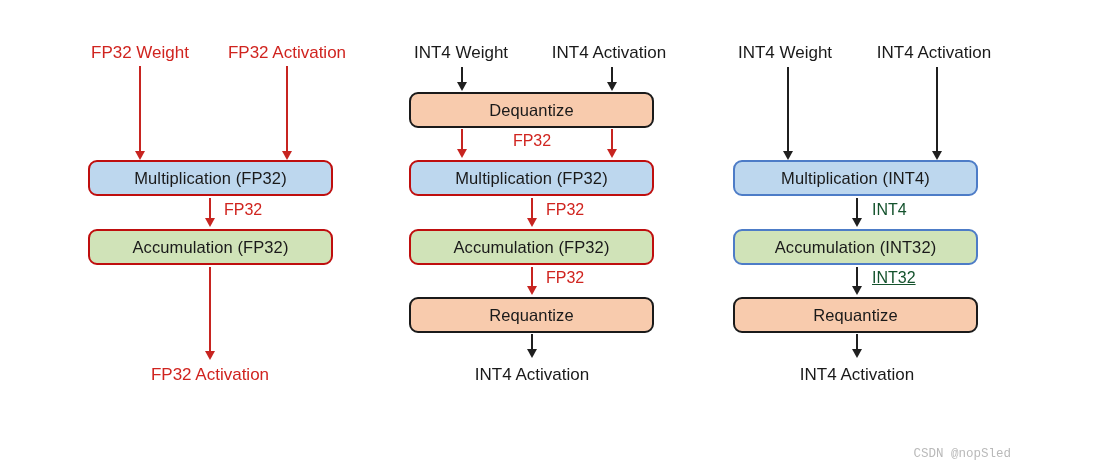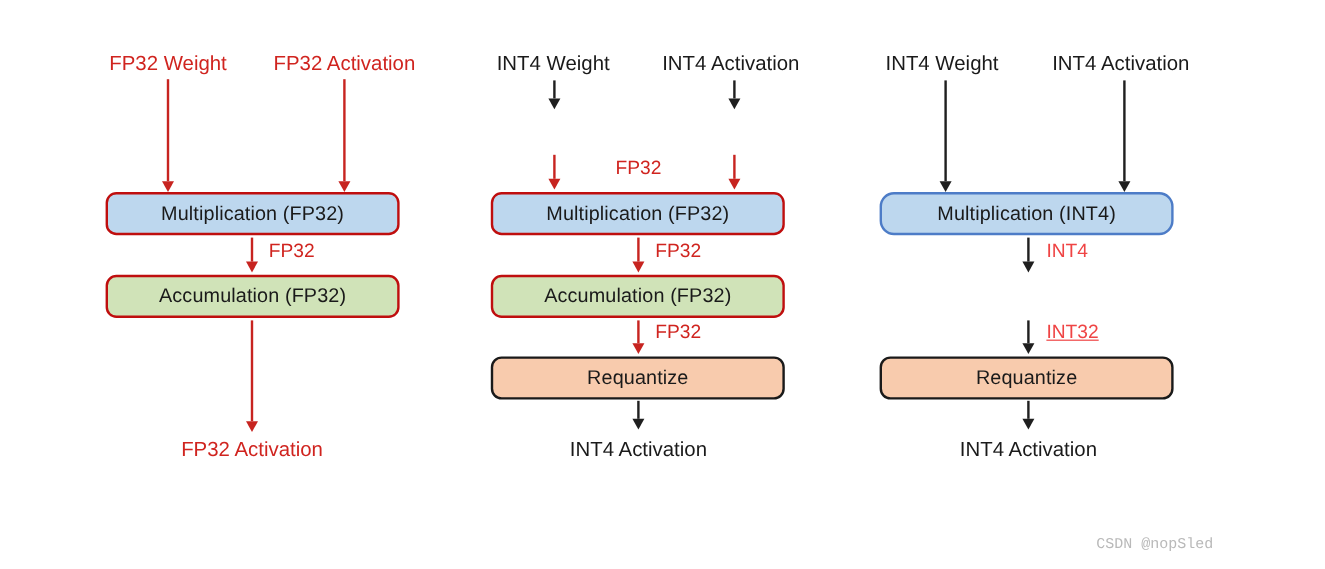--- a/index.html
+++ b/index.html
@@ -4,30 +4,30 @@
 <style>
   html,body{margin:0;padding:0;background:#ffffff;}
   .figure{position:relative;width:1024px;height:474px;background:#ffffff;overflow:hidden;
           font-family:"Liberation Sans",sans-serif;}
   .layer{position:absolute;inset:0;}
   
   .nodebox{position:absolute;width:245px;height:36px;box-sizing:border-box;
            border:2.5px solid #1a1a1a;border-radius:9px;
            display:flex;align-items:center;justify-content:center;
            font-size:16.5px;color:#1a1a1a;letter-spacing:.1px;}
-  .b-blue{border-width:2.2px;border-radius:12px;}
+  .b-blue{border-width:2.2px;}
   
   .varrow{position:absolute;width:2px;background:var(--c,#222);}
   .varrow::after{content:"";position:absolute;left:50%;transform:translateX(-50%);
                  bottom:-9px;width:0;height:0;border:5.5px solid transparent;
                  border-bottom:none;border-top:9px solid var(--c,#222);}
   
   .io-label{position:absolute;width:150px;text-align:center;font-size:17px;color:#1a1a1a;white-space:nowrap;}
   .out-label{position:absolute;width:170px;text-align:center;font-size:17px;color:#1a1a1a;white-space:nowrap;}
-  .tag{position:absolute;font-size:16px;color:#ef4444;white-space:nowrap;}
+  .tag{position:absolute;font-size:16px;color:#14532d;white-space:nowrap;}
   .tag-center{width:100px;text-align:center;}
   
   .caption{position:absolute;left:14px;top:403px;width:1078px;
            font-family:"Liberation Serif",serif;font-size:18.5px;color:#111;line-height:28px;}
   .cap-line1{text-align:justify;text-align-last:justify;}
   .cap-line1 b{font-style:normal;font-weight:bold;}
   .caption i{font-style:italic;}
   .watermark{position:absolute;right:13px;top:447px;font-size:12.5px;color:#b9b9b9;
              font-family:Liberation Mono, monospace;}
 </style>
@@ -58,20 +58,23 @@
     <span class="out-label" style="left: 125px; top: 365px; color: rgb(208, 36, 31);">FP32 Activation</span>
   </div>
 
   <div class="layer">
     <span class="io-label" style="left:386px;top:43px;">INT4 Weight</span>
     <span class="io-label" style="left:534px;top:43px;">INT4 Activation</span>
 
     <div class="varrow" style="left: 461px; top: 67px; height: 15px; --c: #1f1f1f;"></div>
     <div class="varrow" style="left: 611px; top: 67px; height: 15px; --c: #1f1f1f;"></div>
 
+    <div class="nodebox" style="left: 409px; top: 92px; background-color: rgb(248, 203, 173); border-color: rgb(26, 26, 26);">
+      <span>Dequantize</span>
+    </div>
 
     <div class="varrow" style="left: 461px; top: 129px; height: 20px; --c: #c72420;"></div>
     <div class="varrow" style="left: 611px; top: 129px; height: 20px; --c: #c72420;"></div>
     <span class="tag tag-center" style="left: 482px; top: 132px; color: rgb(208, 36, 31);">FP32</span>
 
     <div class="nodebox" style="left: 409px; top: 160px; background-color: rgb(189, 215, 238); border-color: rgb(191, 14, 14);">
       <span>Multiplication (FP32)</span>
     </div>
 
     <div class="varrow" style="left: 531px; top: 198px; height: 20px; --c: #c72420;"></div>
@@ -99,20 +102,23 @@
     <div class="varrow" style="left: 787px; top: 67px; height: 84px; --c: #1f1f1f;"></div>
     <div class="varrow" style="left: 936px; top: 67px; height: 84px; --c: #1f1f1f;"></div>
 
     <div class="nodebox b-blue" style="left: 733px; top: 160px; background-color: rgb(189, 215, 238); border-color: rgb(77, 124, 199);">
       <span>Multiplication (INT4)</span>
     </div>
 
     <div class="varrow" style="left: 856px; top: 198px; height: 20px; --c: #1f1f1f;"></div>
     <span class="tag" style="left:872px;top:201px;">INT4</span>
 
+    <div class="nodebox b-blue" style="left: 733px; top: 229px; background-color: rgb(208, 227, 184); border-color: rgb(77, 124, 199);">
+      <span>Accumulation (INT32)</span>
+    </div>
 
     <div class="varrow" style="left: 856px; top: 267px; height: 19px; --c: #1f1f1f;"></div>
     <span class="tag" style="left:872px;top:269px;text-decoration:underline;">INT32</span>
 
     <div class="nodebox" style="left: 733px; top: 297px; background-color: rgb(248, 203, 173); border-color: rgb(26, 26, 26);">
       <span>Requantize</span>
     </div>
 
     <div class="varrow" style="left: 856px; top: 334px; height: 15px; --c: #1f1f1f;"></div>
     <span class="out-label" style="left:772px;top:365px;">INT4 Activation</span>

